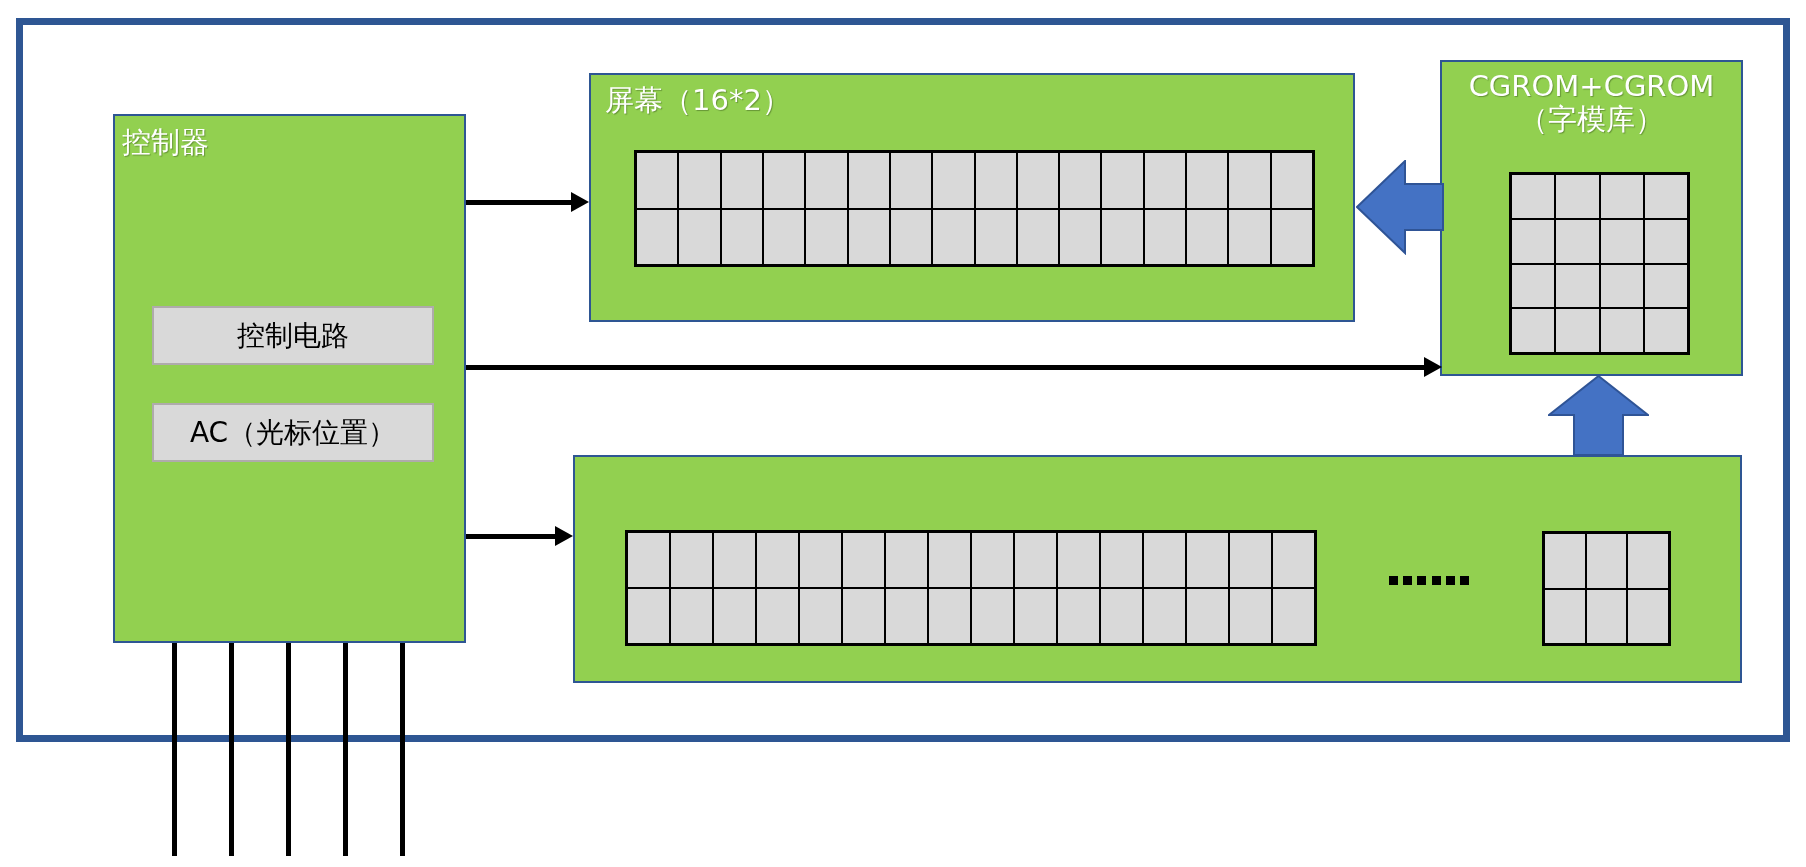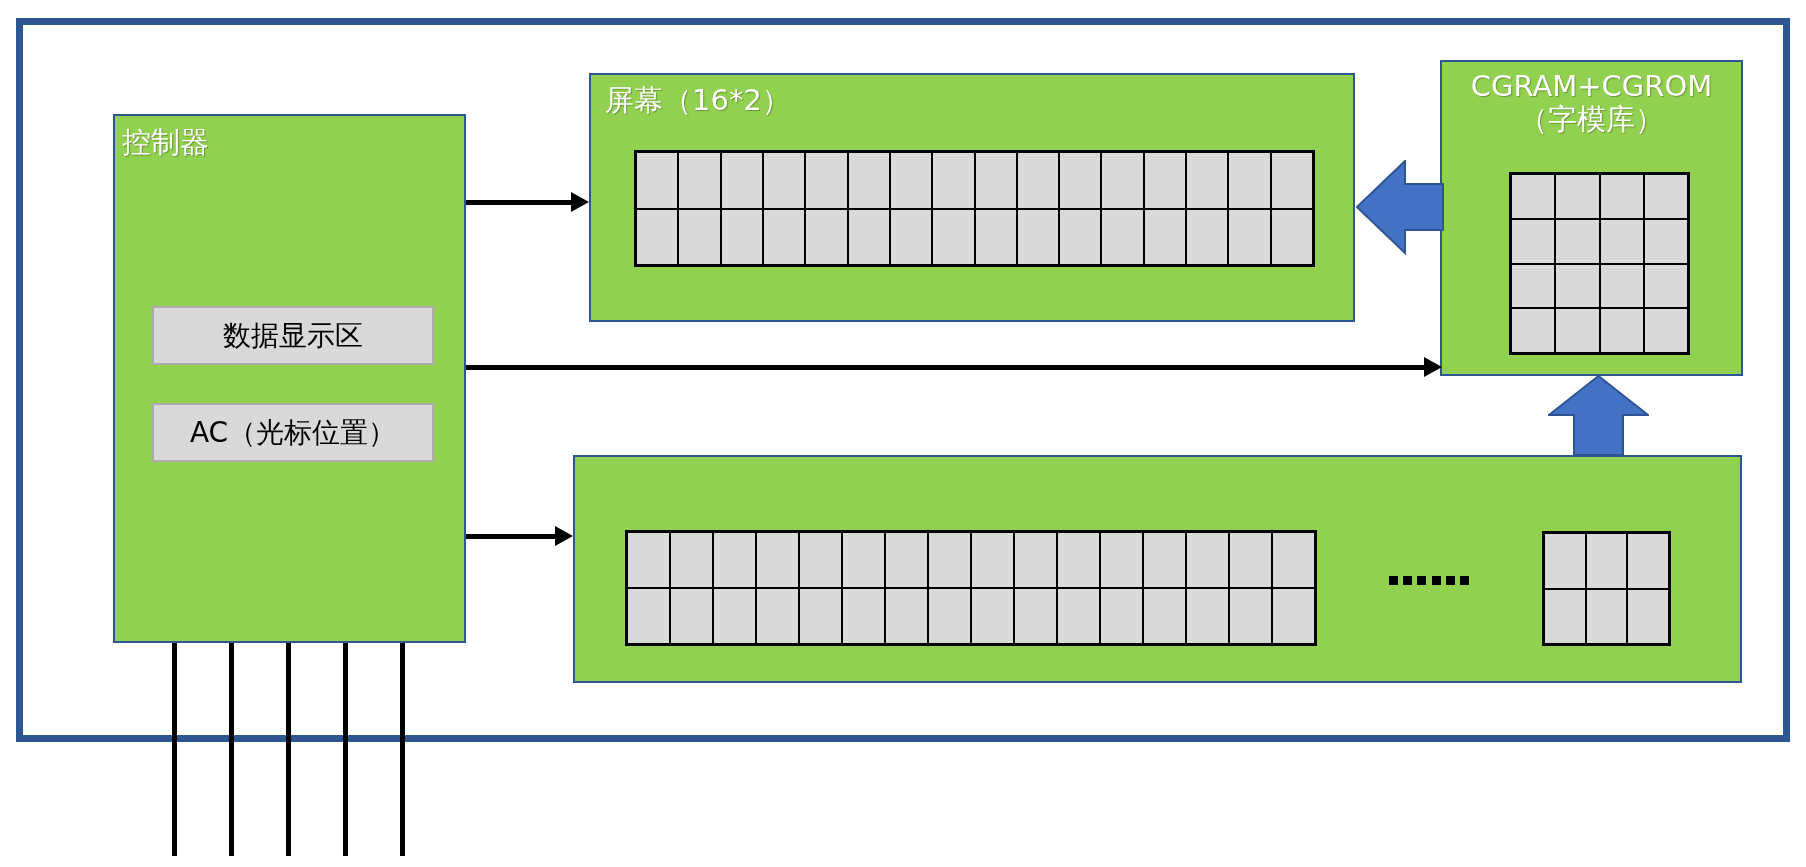--- a/index.html
+++ b/index.html
@@ -89,21 +89,21 @@
 </head>
 <body>
 
 <div class="canvas">
 
   <div class="outer-border"></div>
 
   <div class="gbox controller">
     <div class="gbox-title">控制器</div>
     <div class="label-box ctrl-circuit">
-      <span>数据显示区</span>
+      <span>控制电路</span>
     </div>
     <div class="label-box ac-box">
       <span>AC（光标位置）</span>
     </div>
   </div>
 
   <div class="gbox screen">
     <div class="gbox-title">屏幕（16*2）</div>
     <div class="grid screen-grid" style="grid-template-columns: repeat(16, 1fr); grid-template-rows: repeat(2, 1fr);">
         <div class="cell"></div>
@@ -136,21 +136,21 @@
         <div class="cell"></div>
         <div class="cell"></div>
         <div class="cell"></div>
         <div class="cell"></div>
         <div class="cell"></div>
       </div>
   </div>
 
   <div class="gbox cgram">
     <div class="title-wrap">
-      <span class="gbox-title">CGRAM+CGROM</span>
+      <span class="gbox-title">CGROM+CGROM</span>
       <span class="gbox-title">（字模库）</span>
     </div>
     <div class="grid cgram-grid" style="grid-template-columns: repeat(4, 1fr); grid-template-rows: repeat(4, 1fr);">
         <div class="cell"></div>
         <div class="cell"></div>
         <div class="cell"></div>
         <div class="cell"></div>
         <div class="cell"></div>
         <div class="cell"></div>
         <div class="cell"></div>

